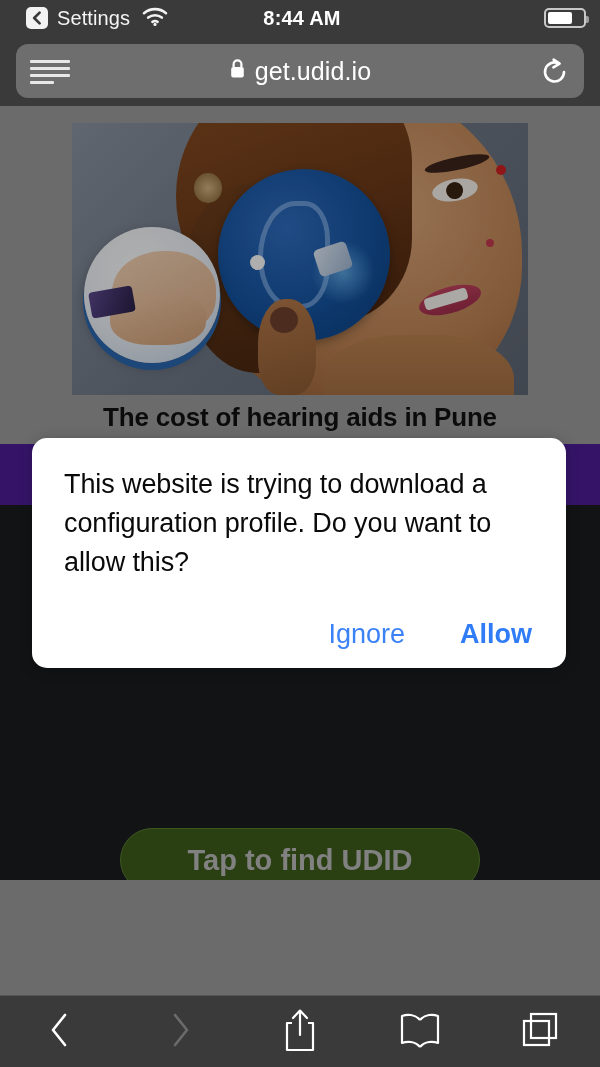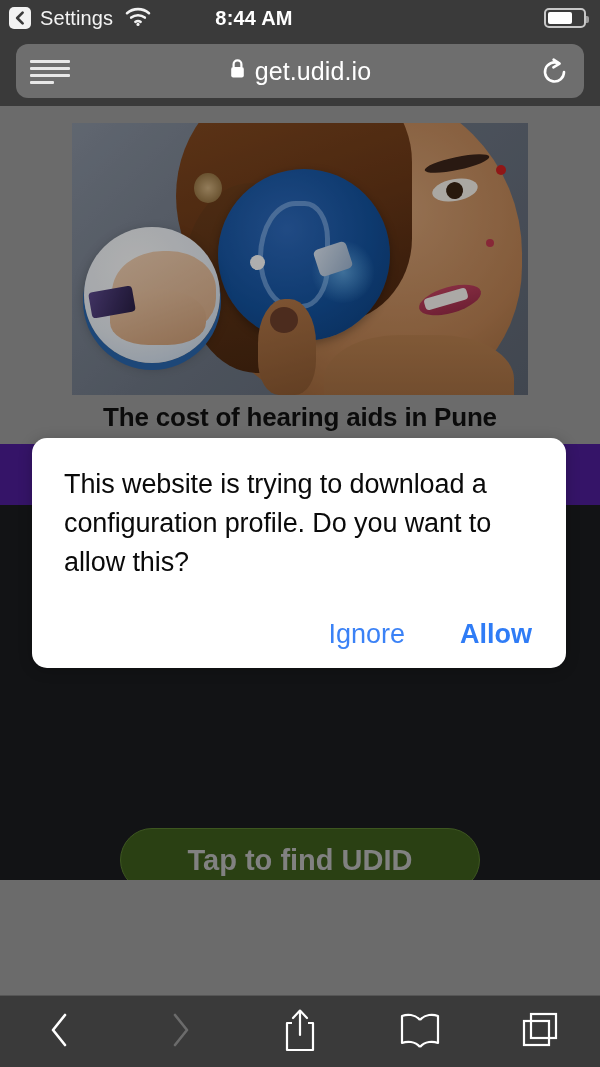--- a/index.html
+++ b/index.html
@@ -22,21 +22,21 @@
   
   #status-bar {
     position: absolute;
     left: 0; top: 0;
     width: 600px; height: 36px;
     background: #3a3a3a;
     z-index: 40;
   }
   .sb-left {
     position: absolute;
-    left: 9px; top: 0;
+    left: 26px; top: 0;
     height: 36px;
     display: flex;
     align-items: center;
     gap: 9px;
   }
   .back-glyph {
     width: 22px; height: 22px;
     border-radius: 5px;
     background: #f2f2f2;
     display: flex;
@@ -53,20 +53,21 @@
     position: absolute;
     left: 0; top: 0;
     width: 508px; height: 36px;
     display: flex;
     align-items: center;
     justify-content: center;
     color: #ffffff;
     font-size: 20px;
     font-weight: bold;
     letter-spacing: 0.2px;
+    padding-left: 48px;
   }
   .sb-right {
     position: absolute;
     right: 14px; top: 0;
     height: 36px;
     display: flex;
     align-items: center;
   }
   .battery {
     position: relative;

